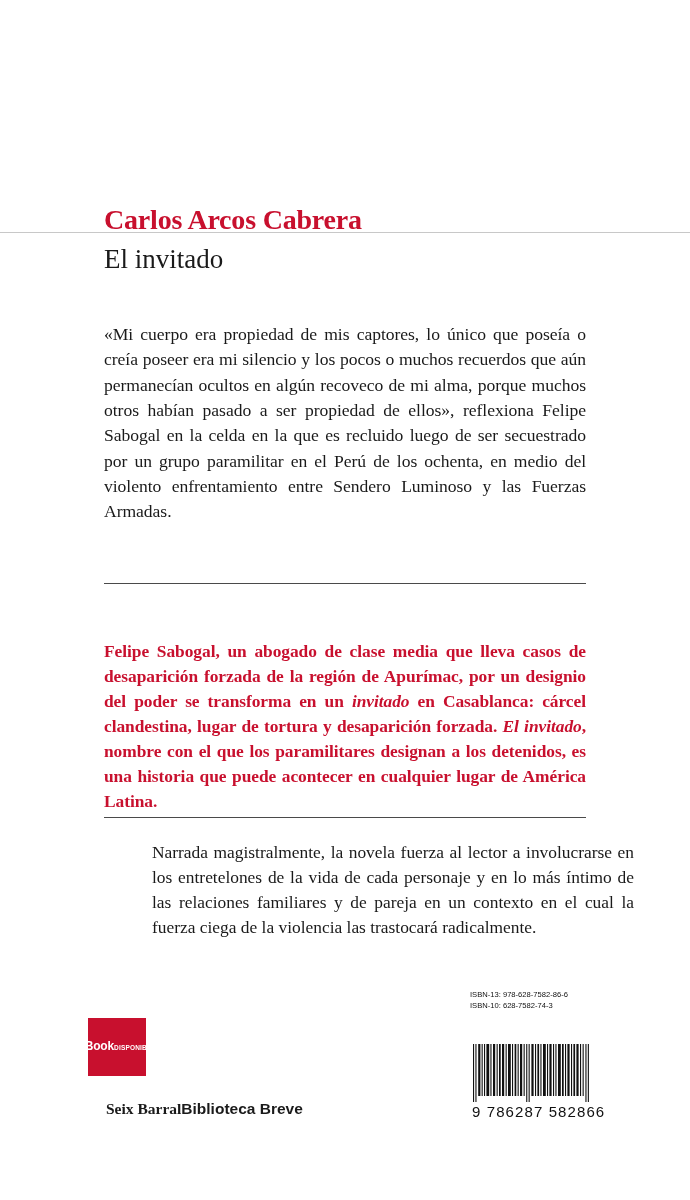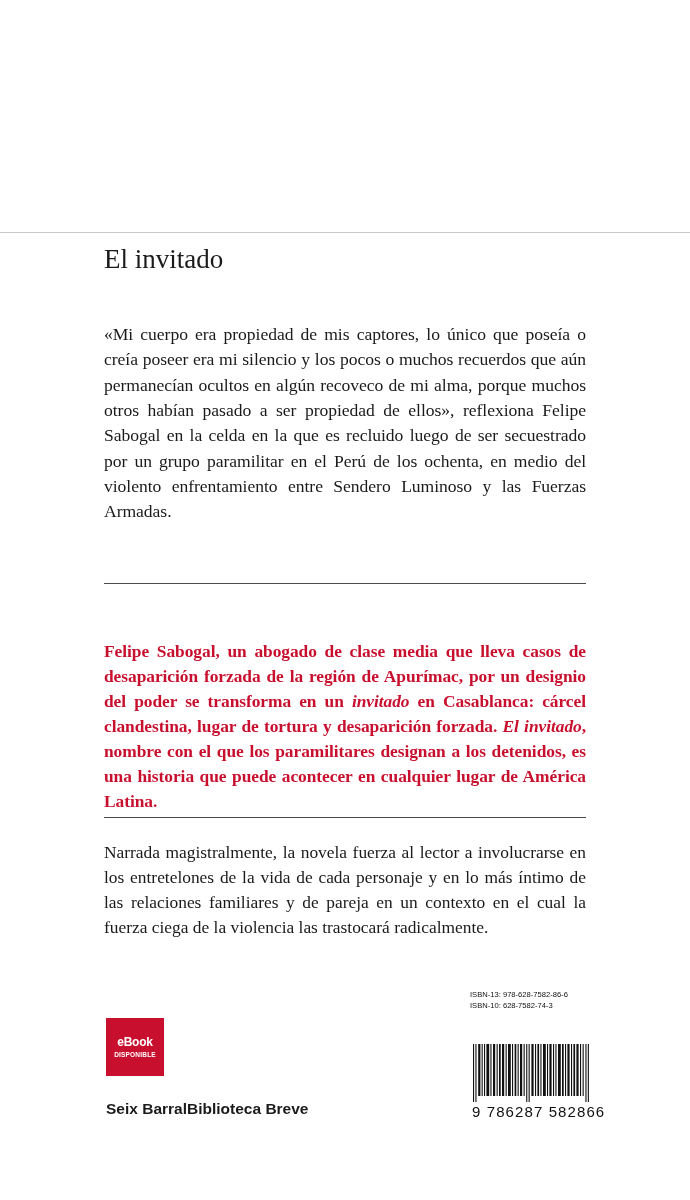--- a/index.html
+++ b/index.html
@@ -71,41 +71,42 @@
     font-weight: bold;
     color: #c8102e;
     letter-spacing: -0.05px;
     margin-top: 29px;
   }
   .para-3 {
     top: 840px;
     font-size: 17.4px;
     font-weight: normal;
     color: #1a1a1a;
+    margin-left: 48px;
   }
   .divider {
     position: absolute;
     left: 104px;
     width: 482px;
     height: 1px;
     background: #4a4a4a;
   }
   .divider-1 { top: 583px; }
   .divider-2 { top: 817px; }
 
   .ebook-badge {
     position: absolute;
-    left: 106px;
+    left: 88px;
     top: 1018px;
     width: 58px;
     height: 58px;
     background: #c8102e;
     color: #ffffff;
     display: flex;
-    flex-direction: column;
+    flex-direction: row;
     align-items: center;
     justify-content: center;
     font-family: "Liberation Sans", sans-serif;
     line-height: 1.1;
   }
   .ebook-badge .eb-line1 {
     font-size: 12px;
     font-weight: bold;
     letter-spacing: -0.2px;
   }
@@ -118,21 +119,21 @@
 
   .imprint {
     position: absolute;
     left: 106px;
     top: 1100px;
     font-family: "Liberation Sans", sans-serif;
     font-size: 15.5px;
     color: #1a1a1a;
     white-space: nowrap;
   }
-  .imprint b { font-weight: bold; }
+  .imprint b { font-weight: bold; font-family: Liberation Serif, serif; }
   .imprint span.light { font-weight: bold; }
 
   .isbn-block {
     position: absolute;
     right: 100px;
     top: 989px;
     text-align: left;
     font-family: "Liberation Sans", sans-serif;
     font-size: 7.6px;
     color: #111;
@@ -162,20 +163,21 @@
   }
   .em { font-style: italic; }
 </style>
 </head>
 <body>
 
 <div class="page">
 
   <div class="top-rule"></div>
 
+  <div class="author">Carlos Arcos Cabrera</div>
 
   <div class="title">El invitado</div>
 
   <div class="para para-1">«Mi cuerpo era propiedad de mis captores, lo único que poseía o creía poseer era mi silencio y los pocos o muchos recuerdos que aún permanecían ocultos en algún recoveco de mi alma, porque muchos otros habían pasado a ser propiedad de ellos», reflexiona Felipe Sabogal en la celda en la que es recluido luego de ser secuestrado por un grupo paramilitar en el Perú de los ochenta, en medio del violento enfrentamiento entre Sendero Luminoso y las Fuerzas Armadas.</div>
 
   <div class="divider divider-1"></div>
 
   <div class="para para-2"><span>Felipe Sabogal, un abogado de clase media que lleva casos de desaparición forzada de la región de Apurímac, por un designio del poder se transforma en un </span><span class="em">invitado</span><span> en Casablanca: cárcel clandestina, lugar de tortura y desaparición forzada. </span><span class="em">El invitado</span><span>, nombre con el que los paramilitares designan a los detenidos, es una historia que puede acontecer en cualquier lugar de América Latina.</span></div>
 
   <div class="divider divider-2"></div>

